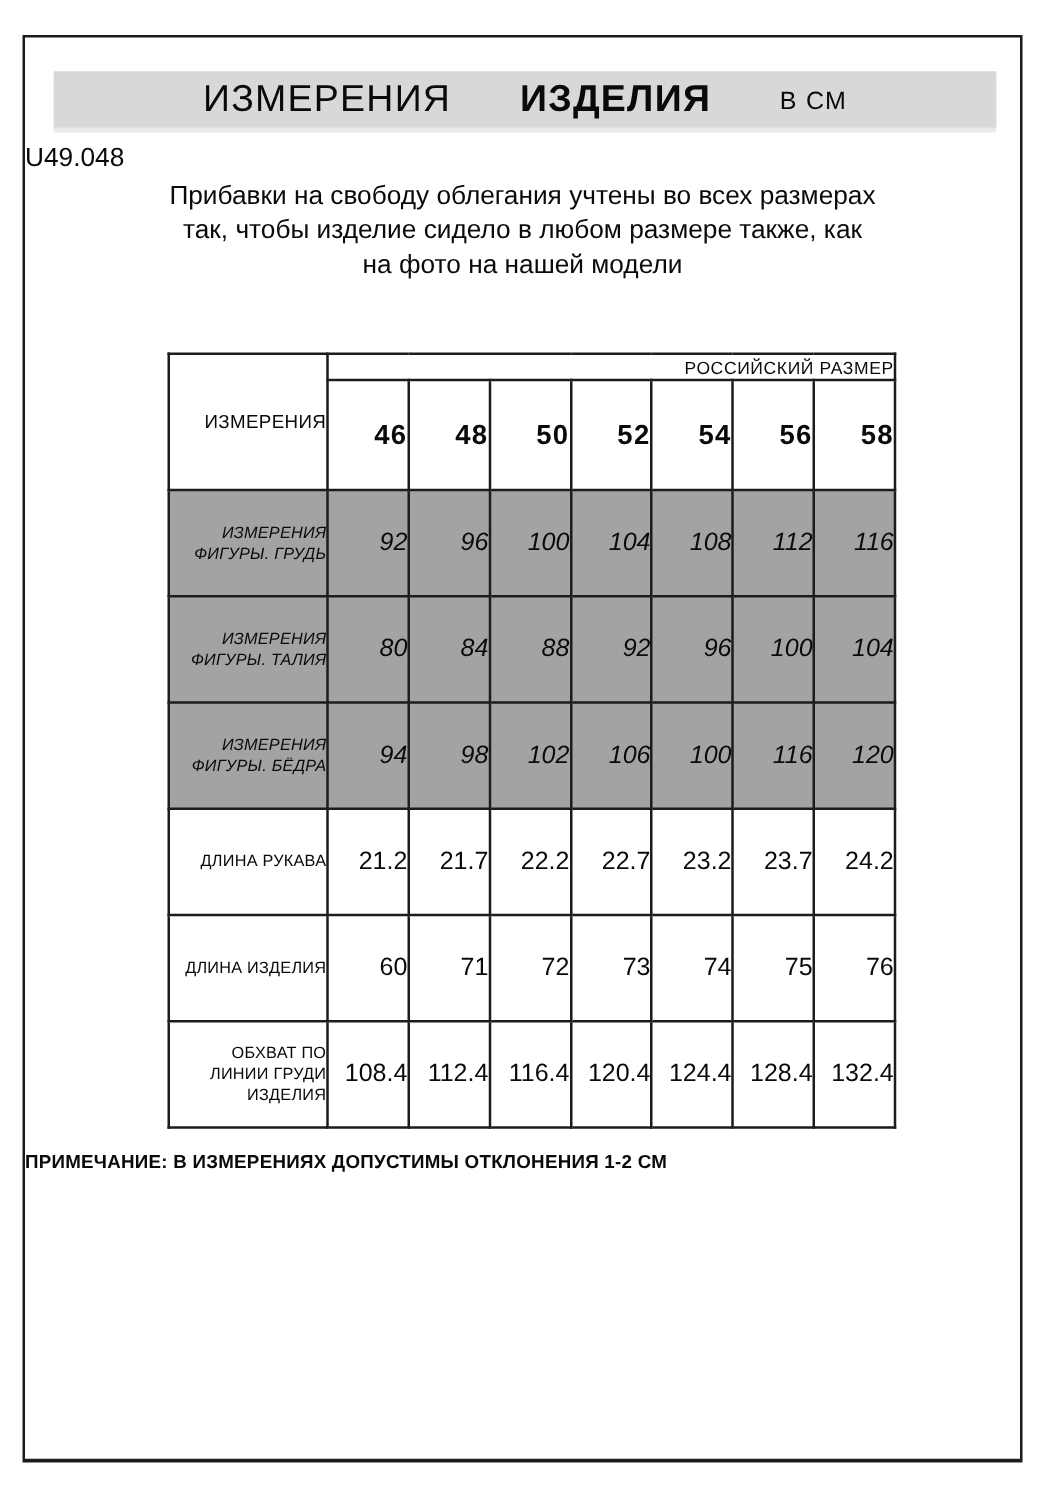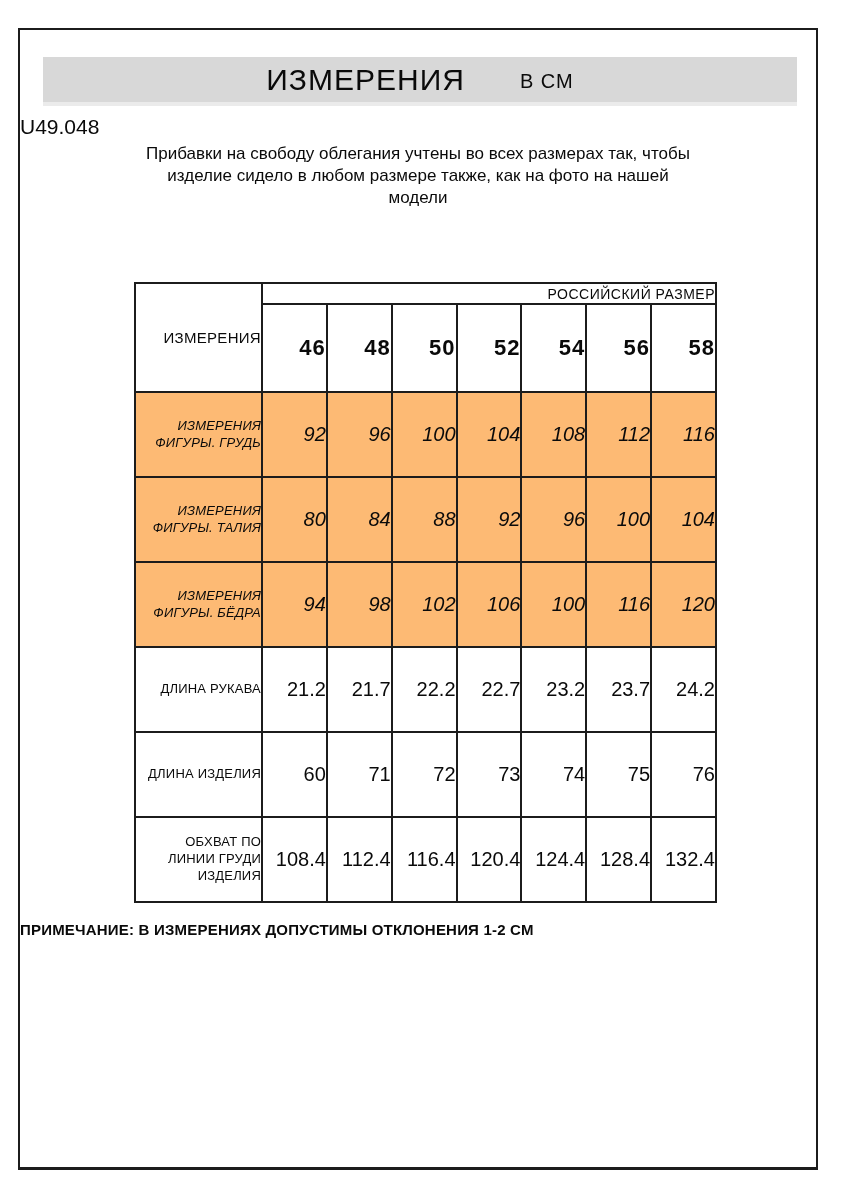--- a/index.html
+++ b/index.html
@@ -36,21 +36,21 @@
   .banner .word2 { font-size:30px; letter-spacing:1px; font-weight:700; }
   .banner .word3 { font-size:20px; letter-spacing:1px; font-weight:400; padding-top:4px; }
 
   .article-code {
     position:absolute; left:0; top:85px; width:100%;
     text-align:left; font-size:21px; font-weight:400;
   }
   .intro {
     position:absolute; left:50%; top:113px; transform:translateX(-50%);
     width:565px; text-align:center;
-    font-size:17px; line-height:1.3; font-weight:400;
+    font-size:21px; line-height:1.3; font-weight:400;
   }
 
   table.size-table {
     position:absolute; left:114px; top:252px;
     width:583px;
     border-collapse:collapse; table-layout:fixed;
   }
   table.size-table td {
     border:2px solid #1c1c1c;
     text-align:right; vertical-align:middle;
@@ -58,36 +58,37 @@
     background:#ffffff;
   }
   tr.group-row { height:21px; }
   td.group-header { font-size:14px; letter-spacing:0.5px; }
   td.corner-cell { font-size:15px; letter-spacing:0.3px; }
   tr.size-row { height:88px; }
   td.size-cell { font-size:22px; font-weight:700; letter-spacing:1px; }
   tr.data-row { height:85px; }
   td.row-label { font-size:13px; line-height:1.3; padding:0 10px; letter-spacing:0.2px; }
   td.value-cell { font-size:20px; }
-  tr.figure td { background:#fdba74; font-style:italic; }
+  tr.figure td { background:#a3a3a3; font-style:italic; }
   tr.product td { background:#ffffff; font-style:normal; }
 
   .note {
     position:absolute; left:0; top:891px; width:100%;
     font-size:15px; font-weight:700; letter-spacing:0.2px;
   }
 </style>
 </head>
 <body>
 
 <div class="page">
   <div class="frame">
 
     <div class="banner">
       <span class="word1">ИЗМЕРЕНИЯ</span>
+      <span class="word2">ИЗДЕЛИЯ</span>
       <span class="word3">В СМ</span>
     </div>
 
     <div class="article-code">U49.048</div>
 
     <div class="intro">Прибавки на свободу облегания учтены во всех размерах так, чтобы изделие сидело в любом размере также, как на фото на нашей модели</div>
 
     <table class="size-table">
       <colgroup>
         <col style="width:127px">

